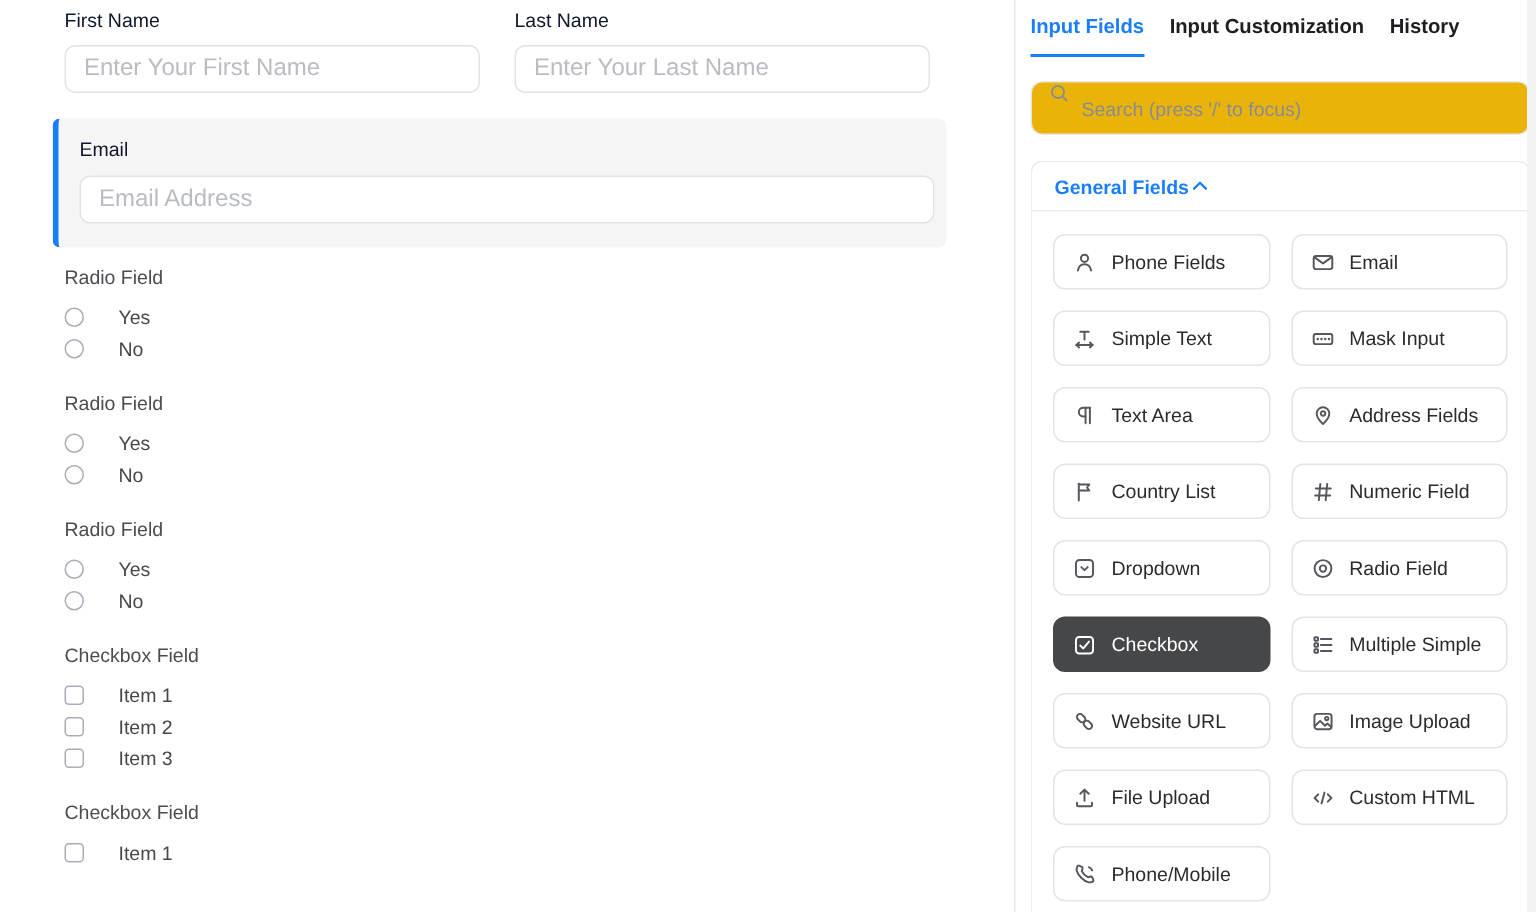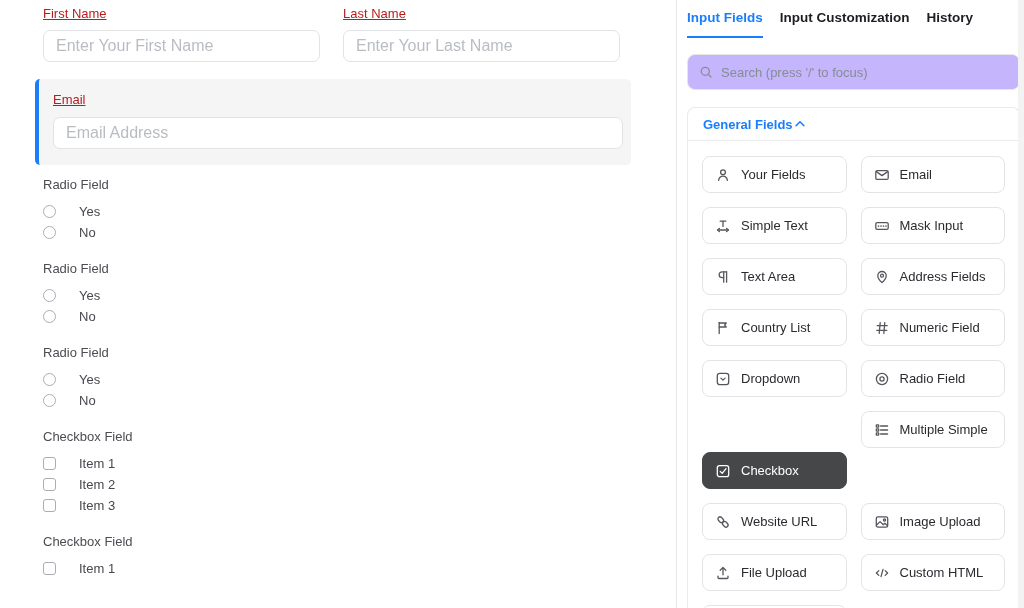--- a/index.html
+++ b/index.html
@@ -6,21 +6,21 @@
   html,body { width:1024px; height:608px; overflow:hidden; background:#fff;
     font-family:"Liberation Sans", sans-serif; }
   .app { position:relative; width:1024px; height:608px; background:#fff;
     --accent:#1a7efb; --active-btn-bg:#464749; --selected-bg:#f5f5f6; }
 
   
   .form-area { position:absolute; left:0; top:0; width:676px; height:608px;
     padding:6px 0 0 43px; overflow:hidden; }
   .name-row { display:flex; gap:23px; }
   .field-col { width:277px; }
-  .field-label { font-size:13px; color:#b91c1c; margin-bottom:9px;text-decoration:underline; }
+  .field-label { font-size:13px; color:#0f172a; margin-bottom:9px; }
   .text-input { width:100%; height:32px; border:1px solid #e1e3e7; border-radius:7px;
     padding:0 12px; font-size:16px; color:#333; background:#fff; outline:none;
     font-family:"Liberation Sans", sans-serif; }
   .text-input::placeholder { color:#b9bdc3; }
   .email-block { margin-top:17px; margin-left:-8px; width:596px;
     background:var(--selected-bg); border-left:4px solid var(--accent);
     border-radius:5px; padding:13px 12px 16px 14px; }
   .email-block .field-label { margin-bottom:10px; }
   .email-input { width:570px; }
 
@@ -35,22 +35,22 @@
     background:#fff; flex:none; }
 
   
   .panel { position:absolute; left:676px; top:0; width:348px; height:608px;
     background:#fff; border-left:1px solid #e8e8ea; padding:10px 0 0 10px; }
   .tabs { display:flex; gap:17px; }
   .tab { font-size:13.5px; font-weight:700; color:#1c1e22; padding-bottom:11px;
     border-bottom:2px solid transparent; cursor:pointer; white-space:nowrap; }
   .tab.active { color:var(--accent); border-bottom-color:var(--accent); }
 
-  .search-box { margin-top:16px; width:333px; height:36px; background:#c4b5fd;
-    border:1px solid #e7e7ea; border-radius:8px; display:flex; align-items:center;
+  .search-box { margin-top:16px; width:333px; height:36px; background:#eab308;
+    border:1px solid #e7e7ea; border-radius:8px; display:flex; 
     gap:8px; padding:0 11px; }
   .search-box .sicon { display:flex; color:#878c94; flex:none; }
   .search-box input { flex:1; border:none; background:transparent; outline:none;
     font-size:13px; color:#333; font-family:"Liberation Sans", sans-serif; }
   .search-box input::placeholder { color:#878c94; }
 
   .card { margin-top:17px; width:333px; background:#fff; border:1px solid #ebebee;
     border-bottom:none; border-radius:8px 8px 0 0; }
   .card-header { height:33px; display:flex; align-items:center;
     padding:0 15px; border-bottom:1px solid #ededf0;
@@ -58,21 +58,21 @@
   .card-title { color:var(--accent); font-size:13px; font-weight:700; }
   .chev { display:flex; color:var(--accent); }
 
   .btn-grid { display:grid; grid-template-columns:1fr 1fr; gap:14px; padding:15px 14px; }
   .fbtn { height:37px; border:1px solid #e4e4e8; border-radius:8px; background:#fff;
     display:flex; align-items:center; gap:10px; padding:0 12px; font-size:13px;
     color:#292b2f; cursor:pointer; font-family:"Liberation Sans", sans-serif;
     text-align:left; white-space:nowrap; overflow:hidden; }
   .fbtn .icw { display:flex; color:#55575d; flex:none; }
   .fbtn.active { background:var(--active-btn-bg); border-color:var(--active-btn-bg);
-    color:#fff;margin-top:41px; }
+    color:#fff; }
   .fbtn.active .icw { color:#fff; }
 
   .scrollbar { position:absolute; right:0; top:0; width:6px; height:608px;
     background:#f3f3f4; }
 </style>
 </head>
 <body>
 
 <div class="app" style="--accent: #1a7efb; --active-btn-bg: #464749; --selected-bg: #f5f5f6;">
 
@@ -181,21 +181,21 @@
         </span>
       </div>
       <div class="btn-grid" id="btn-grid">
           <button class="fbtn">
             <span class="icw">
               <svg width="16" height="16" viewBox="0 0 16 16" fill="none" stroke="currentColor" stroke-width="1.3" stroke-linecap="round" stroke-linejoin="round">
                 <circle cx="8" cy="5.2" r="2.4"></circle>
                 <path d="M3.6 13.3c.5-2.7 2.2-4.1 4.4-4.1s3.9 1.4 4.4 4.1"></path>
               </svg>
             </span>
-            <span>Your Fields</span>
+            <span>Phone Fields</span>
           </button>
           <button class="fbtn">
             <span class="icw">
               <svg width="16" height="16" viewBox="0 0 16 16" fill="none" stroke="currentColor" stroke-width="1.3" stroke-linecap="round" stroke-linejoin="round">
                 <rect x="1.8" y="3.6" width="12.4" height="8.8" rx="1.5"></rect>
                 <path d="M2.4 4.6 8 8.6l5.6-4"></path>
               </svg>
             </span>
             <span>Email</span>
           </button>

